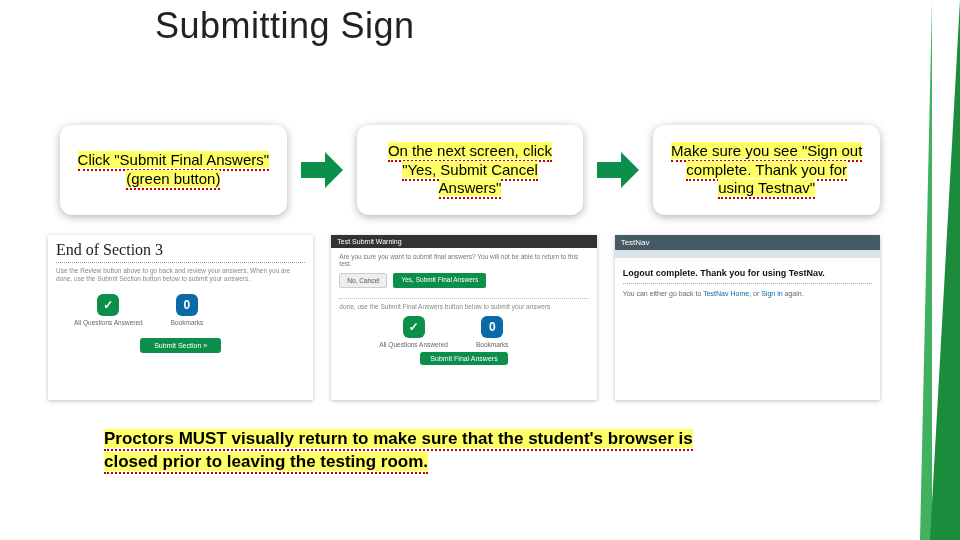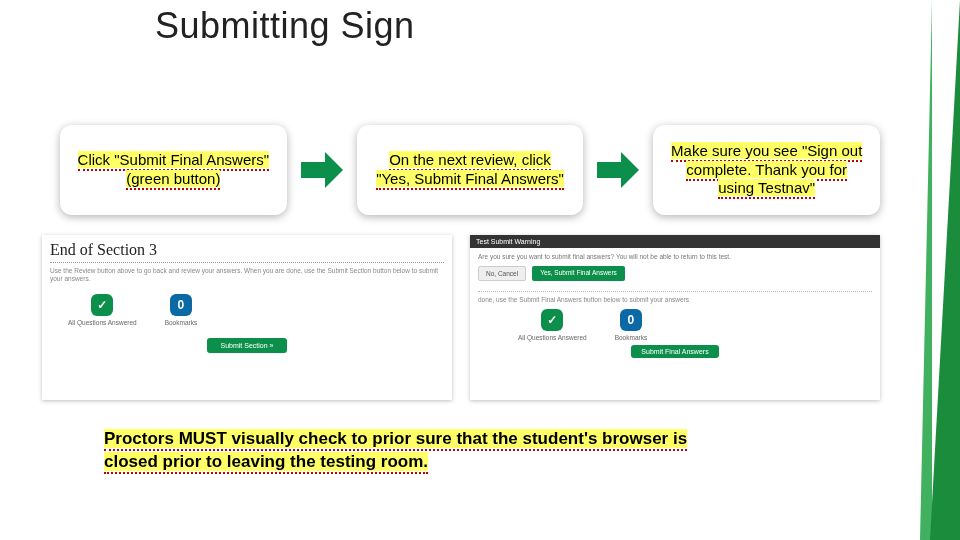--- a/index.html
+++ b/index.html
@@ -6,21 +6,21 @@
   html, body { width: 960px; height: 540px; font-family: "Trebuchet MS", Arial, sans-serif; background: #fff; position: relative; overflow: hidden; }
   
   .accent { position: absolute; right: 0; top: 0; width: 0; height: 0; border-top: 540px solid transparent; border-right: 30px solid #1a8c3b; }
   .accent2 { position: absolute; right: 28px; top: 0; width: 0; height: 0; border-top: 540px solid transparent; border-right: 12px solid #42b15f; }
   .title { position: absolute; left: 155px; top: 5px; font-size: 36px; font-weight: 400; color: #222; letter-spacing: .5px; }
   .step-row { position: absolute; top: 125px; left: 60px; right: 80px; height: 90px; display: flex; align-items: center; gap: 12px; }
   .step { flex: 1 1 0; background: #fff; border-radius: 12px; box-shadow: 0 2px 8px rgba(0,0,0,.3); padding: 8px 14px; height: 90px; display: flex; align-items: center; justify-content: center; text-align: center; font-size: 15px; line-height: 1.25; }
   .step span.hl { background: #ffff66; }
   .step .bl { border-bottom: 2px dotted #c00000; padding-bottom: 1px; }
   .arrow { flex: 0 0 46px; display: flex; align-items: center; justify-content: center; }
-  .shots { position: absolute; top: 235px; left: 42px; right: 80px; height: 165px; display: flex; gap: 18px; }
+  .shots { position: absolute; top: 235px; left: 48px; right: 80px; height: 165px; display: flex; gap: 18px; }
   .shot { flex: 1 1 0; background: #fff; box-shadow: 0 1px 4px rgba(0,0,0,.25); font-size: 7px; color: #555; padding: 6px 8px; display: flex; flex-direction: column; overflow: hidden; }
   
   .s1-title { font-family: Georgia, serif; font-size: 16px; color: #222; border-bottom: 1px dotted #999; padding-bottom: 3px; margin-bottom: 4px; }
   .s1-sub { font-size: 6.5px; color: #888; line-height: 1.3; }
   .s1-stats { display: flex; gap: 28px; margin: 10px 0 8px 18px; }
   .stat { display: flex; flex-direction: column; align-items: center; gap: 3px; }
   .stat .badge { width: 22px; height: 22px; border-radius: 6px; display: flex; align-items: center; justify-content: center; color:#fff; font-size:12px; font-weight:bold; }
   .stat .lbl { font-size:6.5px; color:#666; text-align:center; line-height:1.1; }
   .greenbadge { background:#0c8f4a; }
   .bluebadge { background:#0b6aa6; }
@@ -56,21 +56,21 @@
 <div class="step-row">
   <div class="step">
       <div><span class="hl"><span class="bl">Click "Submit Final Answers" (green button)</span></span></div>
     </div>
   <div class="arrow">
     <svg width="46" height="40" viewBox="0 0 46 40">
         <path d="M2 12 H26 V2 L44 20 L26 38 V28 H2 Z" fill="#0c8f4a"></path>
       </svg>
   </div>
   <div class="step">
-      <div><span class="hl"><span class="bl">On the next review, click "Yes, Submit Final Answers"</span></span></div>
+      <div><span class="hl"><span class="bl">On the next screen, click "Yes, Submit Cancel Answers"</span></span></div>
     </div>
   <div class="arrow">
     <svg width="46" height="40" viewBox="0 0 46 40">
         <path d="M2 12 H26 V2 L44 20 L26 38 V28 H2 Z" fill="#0c8f4a"></path>
       </svg>
   </div>
   <div class="step">
       <div><span class="hl"><span class="bl">Make sure you see "Sign out complete. Thank you for using Testnav"</span></span></div>
     </div>
 </div>
@@ -108,18 +108,26 @@
         <div class="lbl">All Questions Answered</div>
       </div>
       <div class="stat">
         <div class="badge bluebadge">0</div>
         <div class="lbl">Bookmarks</div>
       </div>
     </div>
     <div class="s2-btn">Submit Final Answers</div>
   </div>
 
+  <div class="shot">
+    <div class="s3-head">TestNav</div>
+    <div class="s3-bar"></div>
+    <div class="s3-msg">Logout complete. Thank you for using TestNav.</div>
+    <div class="s3-sub">
+      <span>You can either go back to </span><a>TestNav Home</a><span>, or </span><a>Sign in</a><span> again.</span>
+    </div>
+  </div>
 
 </div>
 
 <div class="note">
-  <span class="hl"><span class="bl">Proctors MUST visually check to prior sure that the student's browser is closed prior to leaving the testing room.</span></span>
+  <span class="hl"><span class="bl">Proctors MUST visually return to make sure that the student's browser is closed prior to leaving the testing room.</span></span>
 </div>
 
 </body></html>

